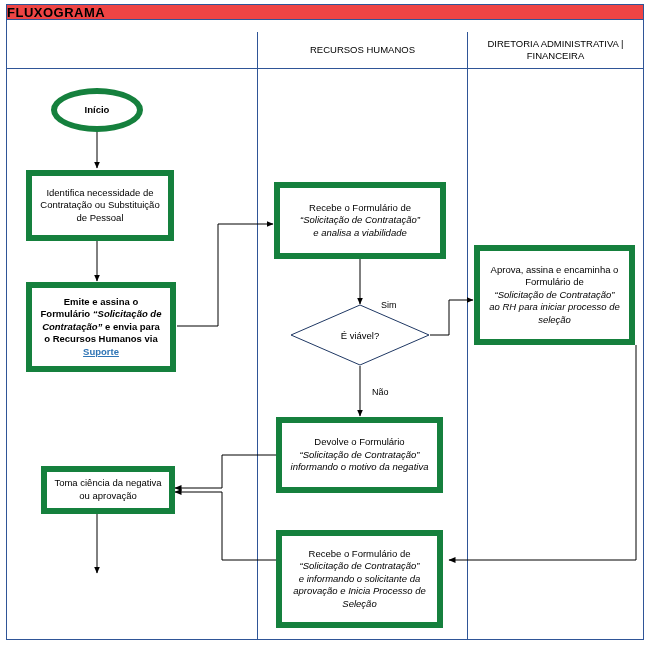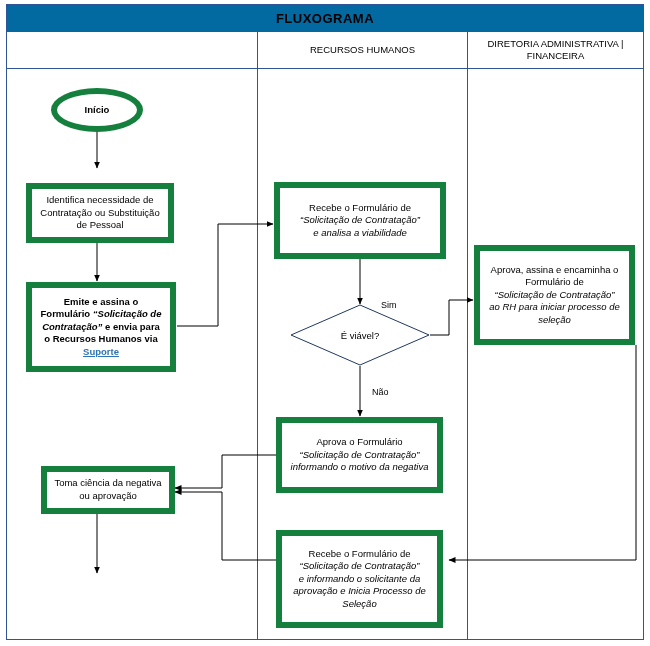--- a/index.html
+++ b/index.html
@@ -1,21 +1,21 @@
 <!DOCTYPE html>
 <html><head>
 <meta charset="utf-8">
 <style>
   html,body{margin:0;padding:0;background:#ffffff;}
   body{font-family:"Liberation Sans", sans-serif;}
   #page{position:relative;width:650px;height:646px;background:#ffffff;overflow:hidden;}
 
   .frame{position:absolute;left:6px;top:4px;width:638px;height:636px;border:1px solid #2f5597;box-sizing:border-box;}
 
-  .title-bar{position:absolute;left:6px;top:4px;width:638px;height:28px;background:#0369a1;border:1px solid #2f5597;box-sizing:border-box;display:flex;align-items:center;justify-content:center;}
+  .title-bar{position:absolute;left:6px;top:4px;width:638px;height:16px;background:#ef4444;border:1px solid #2f5597;box-sizing:border-box;display:flex;align-items:center;justify-content:flex-start;}
   .title-bar span{font-size:13px;font-weight:bold;color:#000;letter-spacing:.5px;}
 
   .lane-head{position:absolute;height:36px;box-sizing:border-box;display:flex;align-items:center;justify-content:center;text-align:center;font-size:9.5px;color:#000;line-height:1.25;padding:0 4px;}
 
   .vline{position:absolute;width:1px;background:#2f5597;}
   .hline{position:absolute;height:1px;background:#2f5597;}
 
   .node{position:absolute;box-sizing:border-box;border:6px solid #15803d;background:#ffffff;display:flex;align-items:center;justify-content:center;text-align:center;font-size:9.5px;color:#000;line-height:1.32;padding:3px 6px;}
   .node.terminator{border-radius:50%;}
   .node i{font-style:italic;}
@@ -79,21 +79,21 @@
       <path d="M276,560 L222,560 L222,492 L175,492" marker-end="url(#arrow)"></path>
 
       <path d="M97,514 L97,573" marker-end="url(#arrow)"></path>
     </g>
   </svg>
 
   <div class="node terminator" style="left:51px;top:88px;width:92px;height:44px;">
     <b>Início</b>
   </div>
 
-  <div class="node" style="left:26px;top:183px;width:148px;height:60px;">
+  <div class="node" style="left:26px;top:170px;width:148px;height:71px;">
     <span>Identifica necessidade de Contratação ou Substituição de Pessoal</span>
   </div>
 
   <div class="node" style="left:26px;top:282px;width:150px;height:90px;flex-direction:column;font-weight:bold;">
     <span>
       <span>Emite e assina o Formulário</span>
       <i>“Solicitação de Contratação”</i>
       <span>e envia para o Recursos Humanos via</span>
     </span>
     <span class="link">Suporte</span>
@@ -114,21 +114,21 @@
     <svg class="shape" viewBox="0 0 140 62" preserveAspectRatio="none">
       <polygon points="70,1 139,31 70,61 1,31" fill="#ffffff" stroke="#1f3864" stroke-width="1"></polygon>
     </svg>
     <div class="lbl">É viável?</div>
   </div>
 
   <div class="edge-label" style="left:381px;top:300px;">Sim</div>
   <div class="edge-label" style="left:372px;top:387px;">Não</div>
 
   <div class="node" style="left:276px;top:417px;width:167px;height:76px;flex-direction:column;">
-    <span>Aprova o Formulário</span>
+    <span>Devolve o Formulário</span>
     <i>“Solicitação de Contratação”</i>
     <i>informando o motivo da negativa</i>
   </div>
 
   <div class="node" style="left:276px;top:530px;width:167px;height:98px;flex-direction:column;">
     <span>Recebe o Formulário de</span>
     <i>“Solicitação de Contratação”</i>
     <i>e informando o solicitante da aprovação e Inicia Processo de Seleção</i>
   </div>
 

